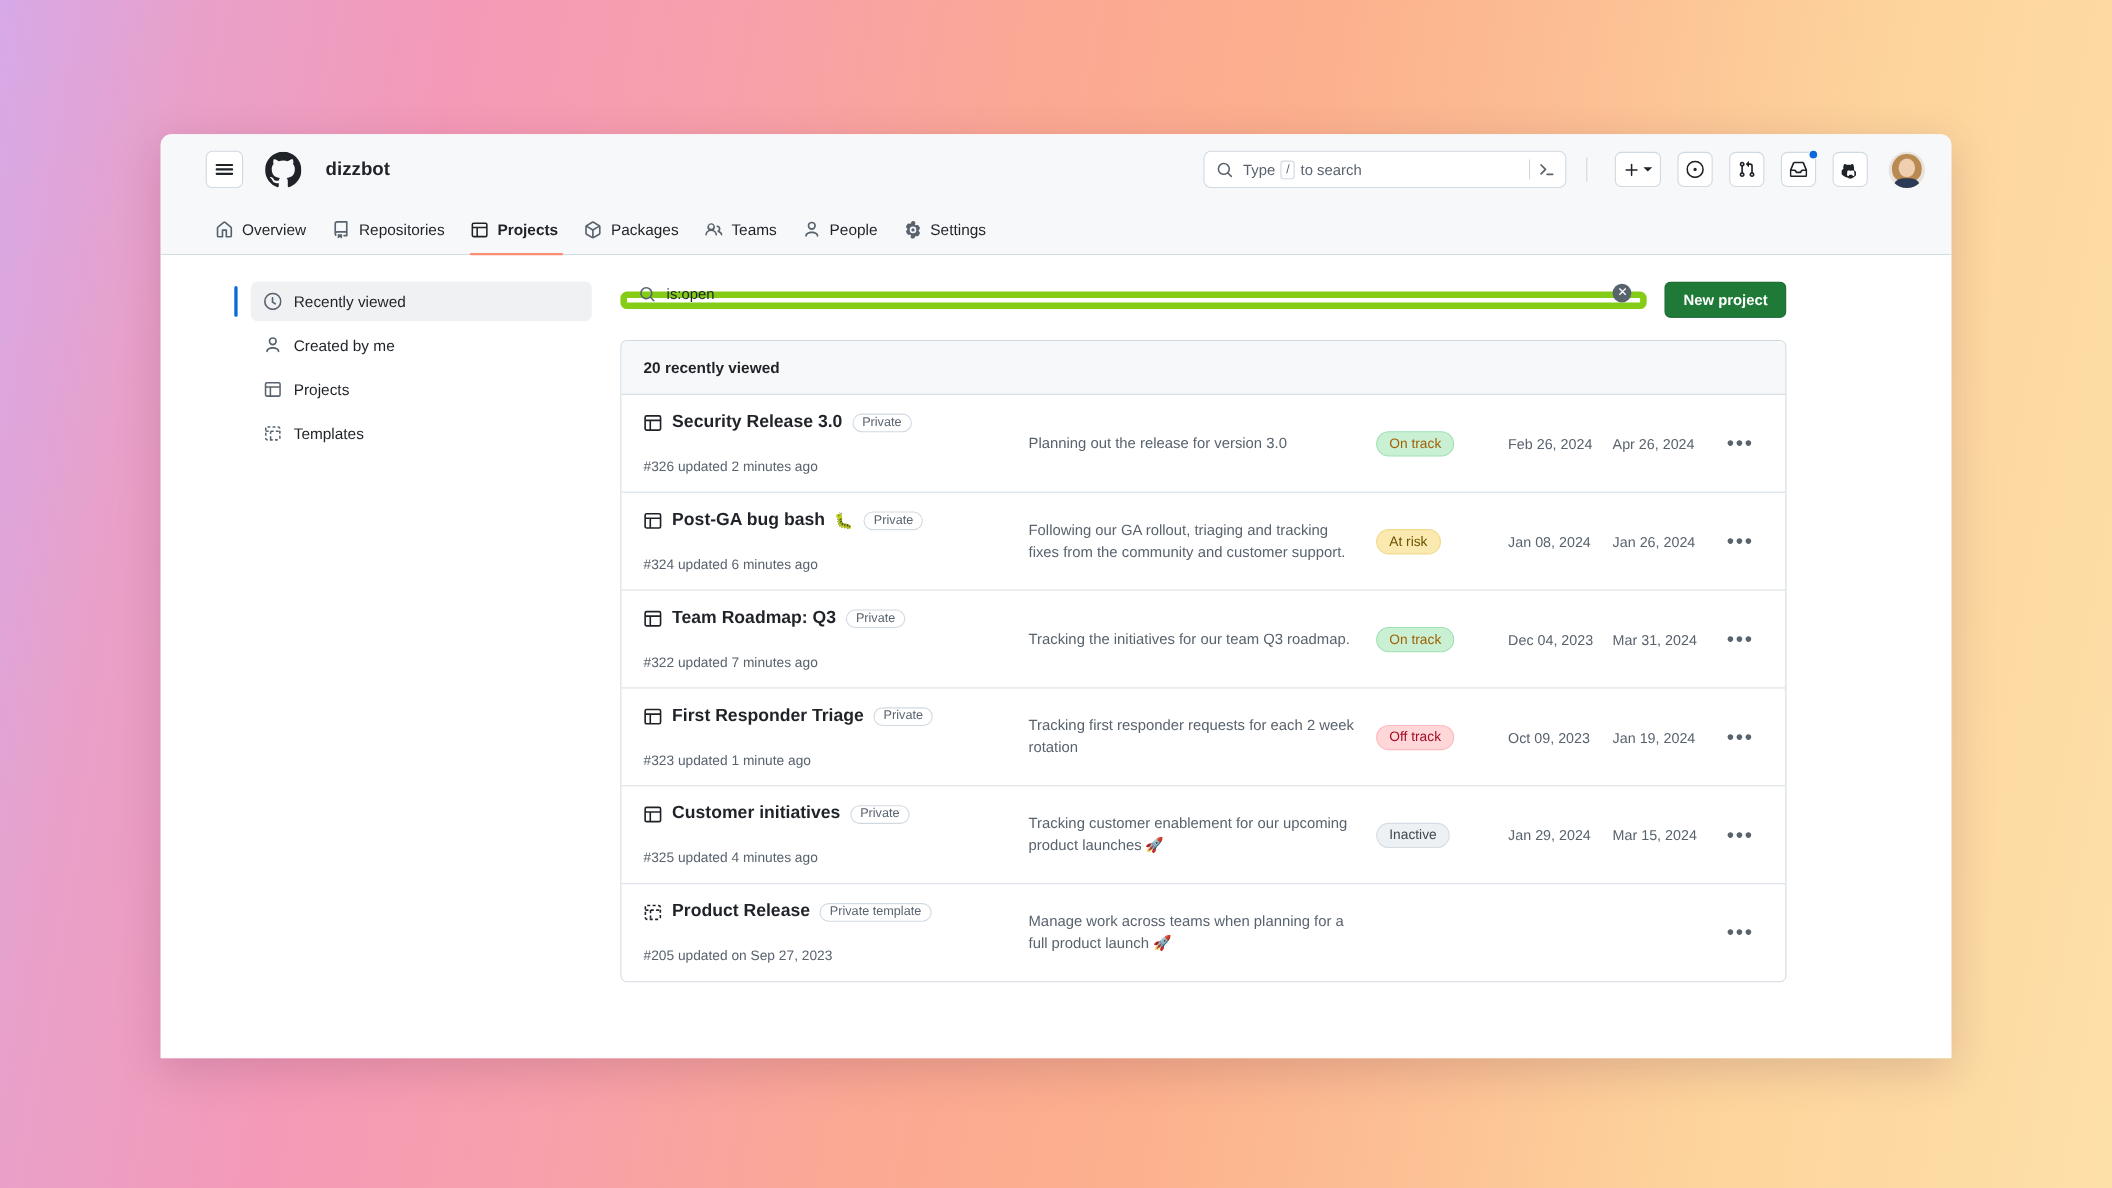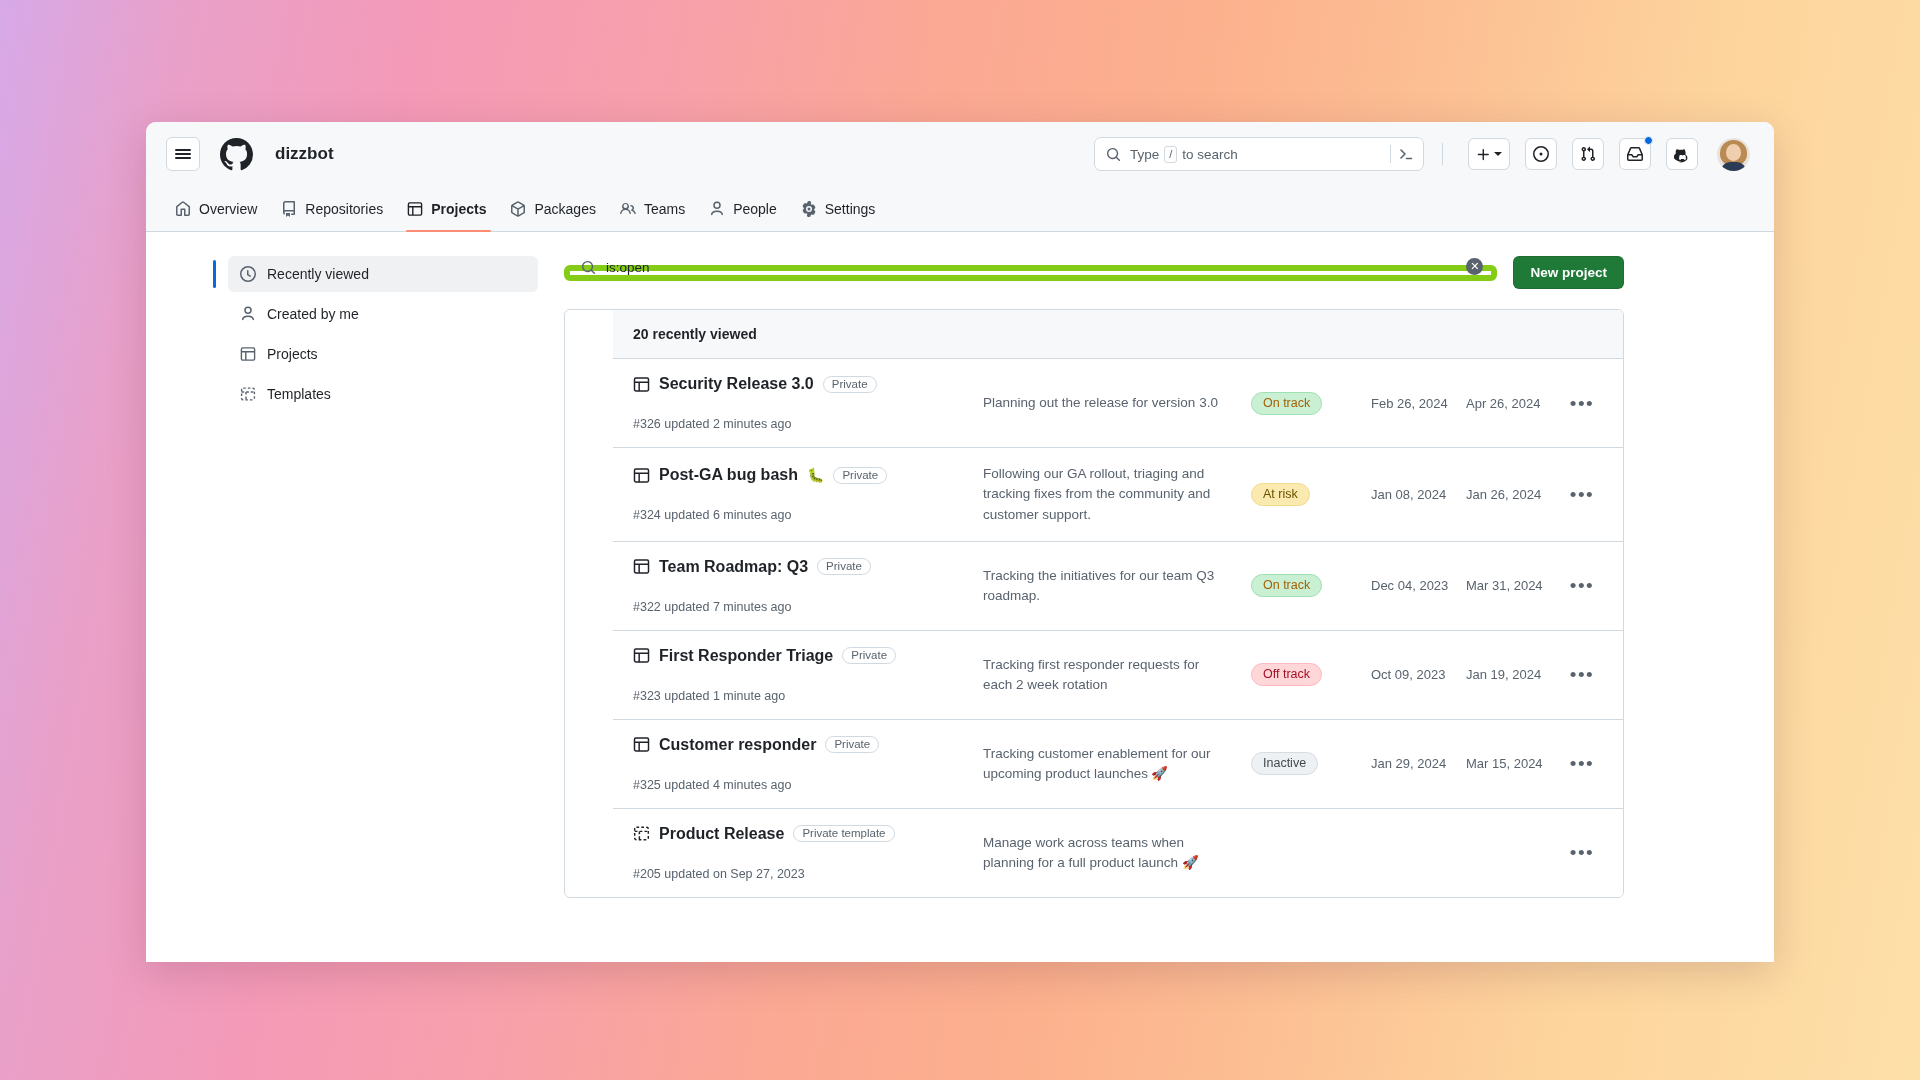--- a/index.html
+++ b/index.html
@@ -32,20 +32,21 @@
     overflow: hidden;
     box-shadow: 0 10px 40px rgba(80,30,60,0.18);
     display: flex; flex-direction: column;
   }
 
   
   .gh-header {
     background: #f6f8fa;
     border-bottom: 1px solid #d1d9e0;
     flex: 0 0 auto;
+    padding-left: 21px;
   }
   .header-row {
     height: 64px;
     display: flex; align-items: center;
     padding: 0 24px 0 20px;
     gap: 8px;
   }
   .hamburger {
     width: 34px; height: 34px;
     border: 1px solid #d1d9e0;
@@ -223,21 +224,20 @@
     padding: 0 16px;
     display: flex; align-items: center;
     cursor: pointer; white-space: nowrap;
   }
 
   .list-card {
     border: 1px solid #d1d9e0;
     border-radius: 6px;
     overflow: hidden;
     background: #ffffff;
-    padding-left: 48px;
   }
   .list-head {
     background: #f6f8fa;
     border-bottom: 1px solid #d1d9e0;
     padding: 16px 20px;
     font-size: 14px; font-weight: 600; color: #1f2328;
   }
   .proj-row {
     display: flex; align-items: center;
     border-bottom: 1px solid #d1d9e0;
@@ -609,21 +609,21 @@
 
           <div class="proj-row">
             <div class="pr-left">
               <div class="pr-title-line">
                 <span class="pr-icon">
                   <svg width="17" height="17" viewBox="0 0 16 16" fill="none" stroke="currentColor" stroke-width="1.4">
                       <rect x="1.4" y="1.9" width="13.2" height="12.2" rx="1.3"></rect>
                       <path d="M1.4 5.8h13.2M5.8 5.8v8.3"></path>
                     </svg>
                 </span>
-                <span class="pr-title">Customer responder</span>
+                <span class="pr-title">Customer initiatives</span>
                 <span class="pr-badge">Private</span>
               </div>
               <div class="pr-sub">#325 updated 4 minutes ago</div>
             </div>
             <div class="pr-desc">Tracking customer enablement for our upcoming product launches 🚀</div>
             <div class="pr-status">
               <span class="status-pill st-inactive">Inactive</span>
             </div>
             <div class="pr-date">Jan 29, 2024</div>
             <div class="pr-date">Mar 15, 2024</div>

